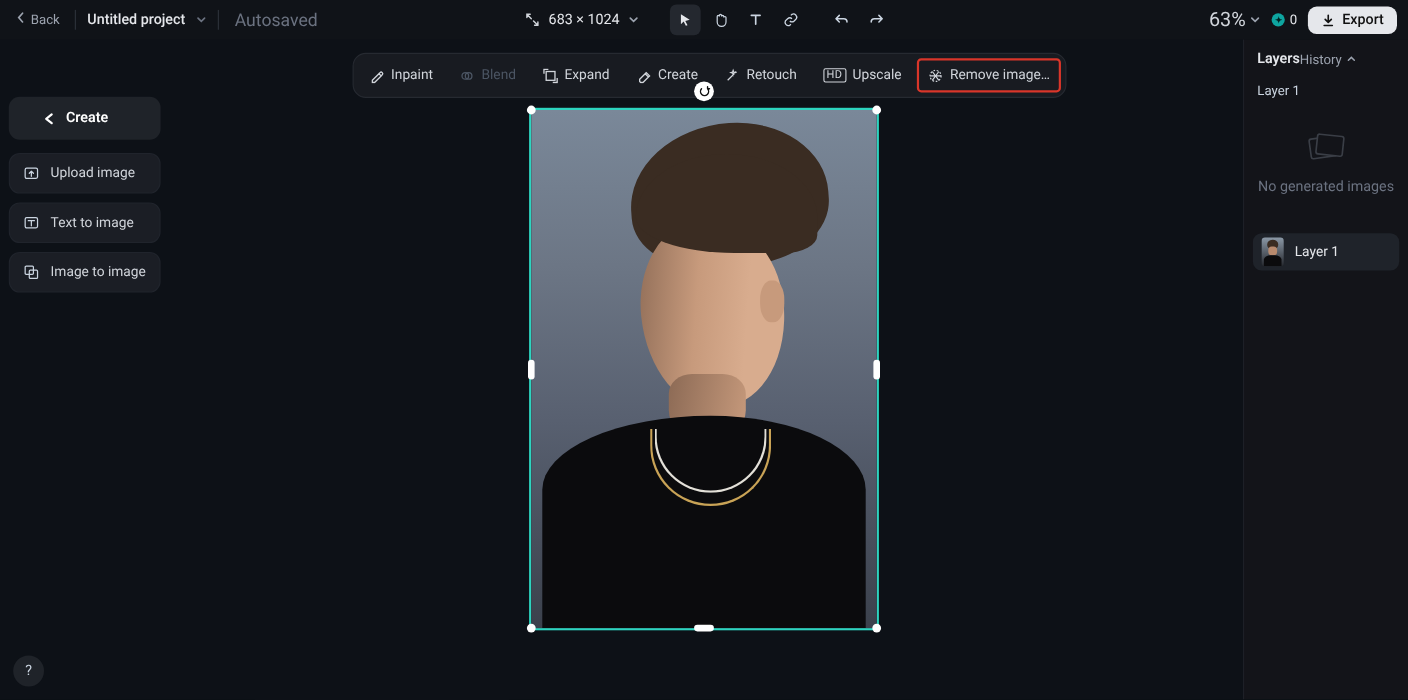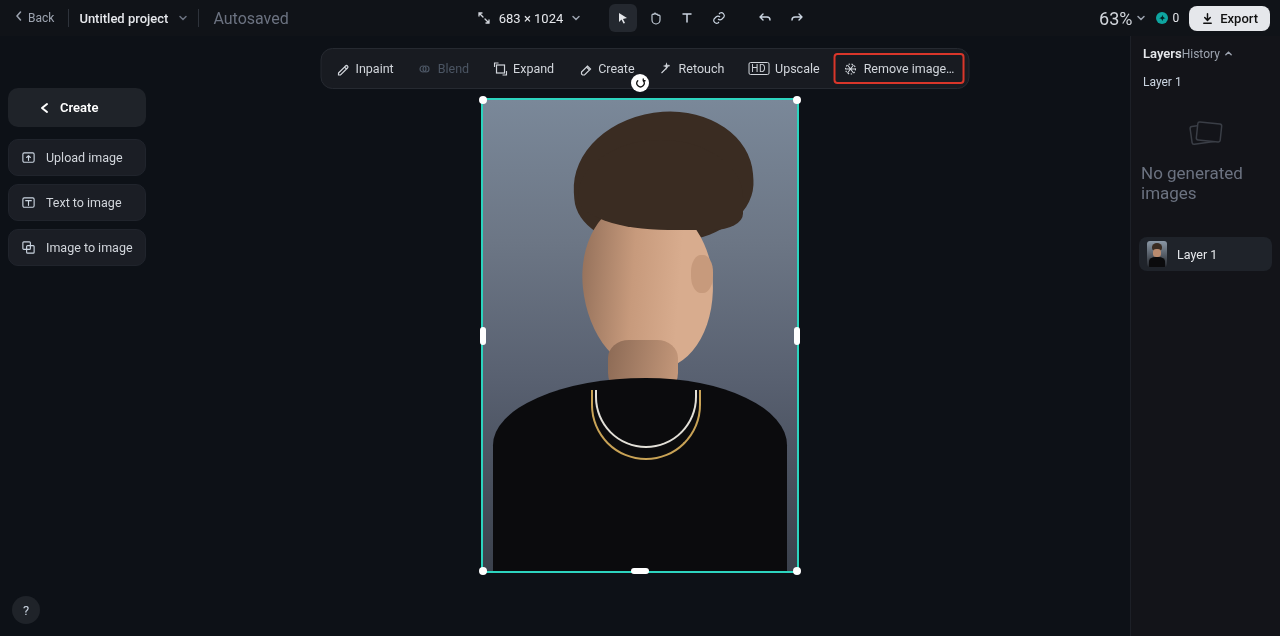--- a/index.html
+++ b/index.html
@@ -50,21 +50,21 @@
   .tee { position:absolute; background:#0b0b0d; }
   .chain { position:absolute; border:2px solid #c9a356; border-top:none; border-radius:0 0 120px 120px; }
 
   .right-panel { width:150px; background:#131419; border-left:1px solid #1d2027; display:flex; flex-direction:column; }
   .rp-head { display:flex; align-items:center; padding:10px 12px; }
   .rp-head .ttl { color:#e5e7eb; font-size:13px; font-weight:600; }
   .rp-head .hist { color:#9ca3af; font-size:12px; display:flex; align-items:center; gap:4px; cursor:pointer;}
   .rp-layer-name { color:#cbd5e1; font-size:12px; padding:4px 12px 10px 12px;}
   .rp-empty { display:flex; flex-direction:column; align-items:center; justify-content:center; gap:14px; padding:20px 10px 28px 10px;}
   .rp-empty svg { color:#3a3e46; }
-  .rp-empty span { color:#6b7280; font-size:17px; }
+  .rp-empty span { color:#6b7280; font-size:13px; }
   .rp-item { margin:6px 8px; display:flex; align-items:center; gap:10px; background:#1f232a; border-radius:8px; padding:4px 8px; cursor:pointer;}
   .rp-item .thumb { width:20px; height:26px; background:linear-gradient(180deg,#8b98a6,#26292f); border-radius:3px; position:relative; overflow:hidden;}
   .rp-item .thumb .h{position:absolute;top:2px;left:5px;width:10px;height:8px;background:#3a2c22;border-radius:50% 50% 40% 40%;}
   .rp-item .thumb .f{position:absolute;top:8px;left:6px;width:8px;height:8px;background:#b88a6e;border-radius:40%;}
   .rp-item .thumb .t{position:absolute;bottom:0;left:2px;right:2px;height:10px;background:#0b0b0d;border-radius:40% 40% 0 0;}
   .rp-item span { color:#e5e7eb; font-size:12.5px; }
 
   svg { display:block; }
 </style>
 </head>

